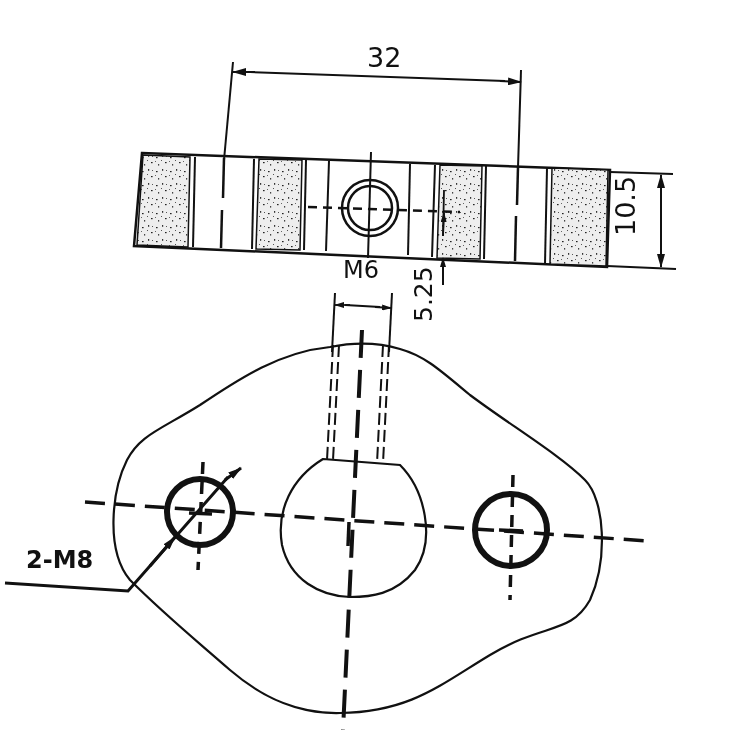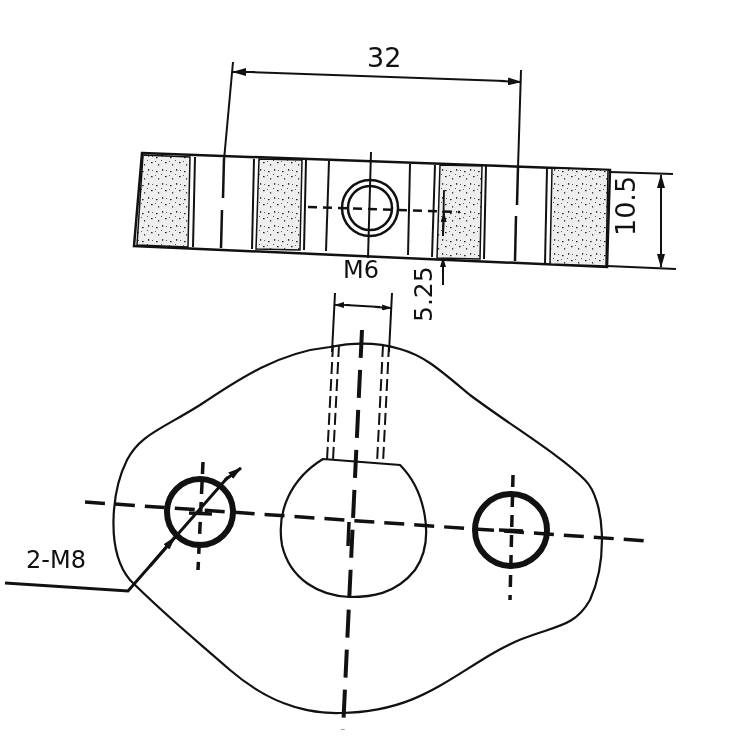--- a/index.html
+++ b/index.html
@@ -9,21 +9,21 @@
       position: absolute;
       font-family: "DejaVu Sans", sans-serif;
       color: #111111;
       white-space: nowrap;
       line-height: 1;
     }
     .dim-32 { left: 367px; top: 44px; font-size: 27px; }
     .dim-105 { left: 612px; top: 236px; font-size: 27px; transform: rotate(-90deg); transform-origin: 0 0; }
     .dim-525 { left: 411px; top: 322px; font-size: 25px; transform: rotate(-90deg); transform-origin: 0 0; }
     .dim-m6 { left: 343px; top: 258px; font-size: 24px; }
-    .dim-m8 { left: 26px; top: 548px; font-size: 24px; }
+    .dim-m8 { left: 26px; top: 548px; font-size: 24px; font-weight: bold; }
   </style>
 </head>
 <body>
 
 <div id="canvas">
   <svg width="750" height="750" viewBox="0 0 750 750" xmlns="http://www.w3.org/2000/svg">
     <defs>
       <pattern id="speckle" width="14" height="14" patternUnits="userSpaceOnUse">
         <rect width="14" height="14" fill="#eeeeee"></rect>
         <rect x="2" y="3" width="1.6" height="1.2" fill="#222"></rect>

